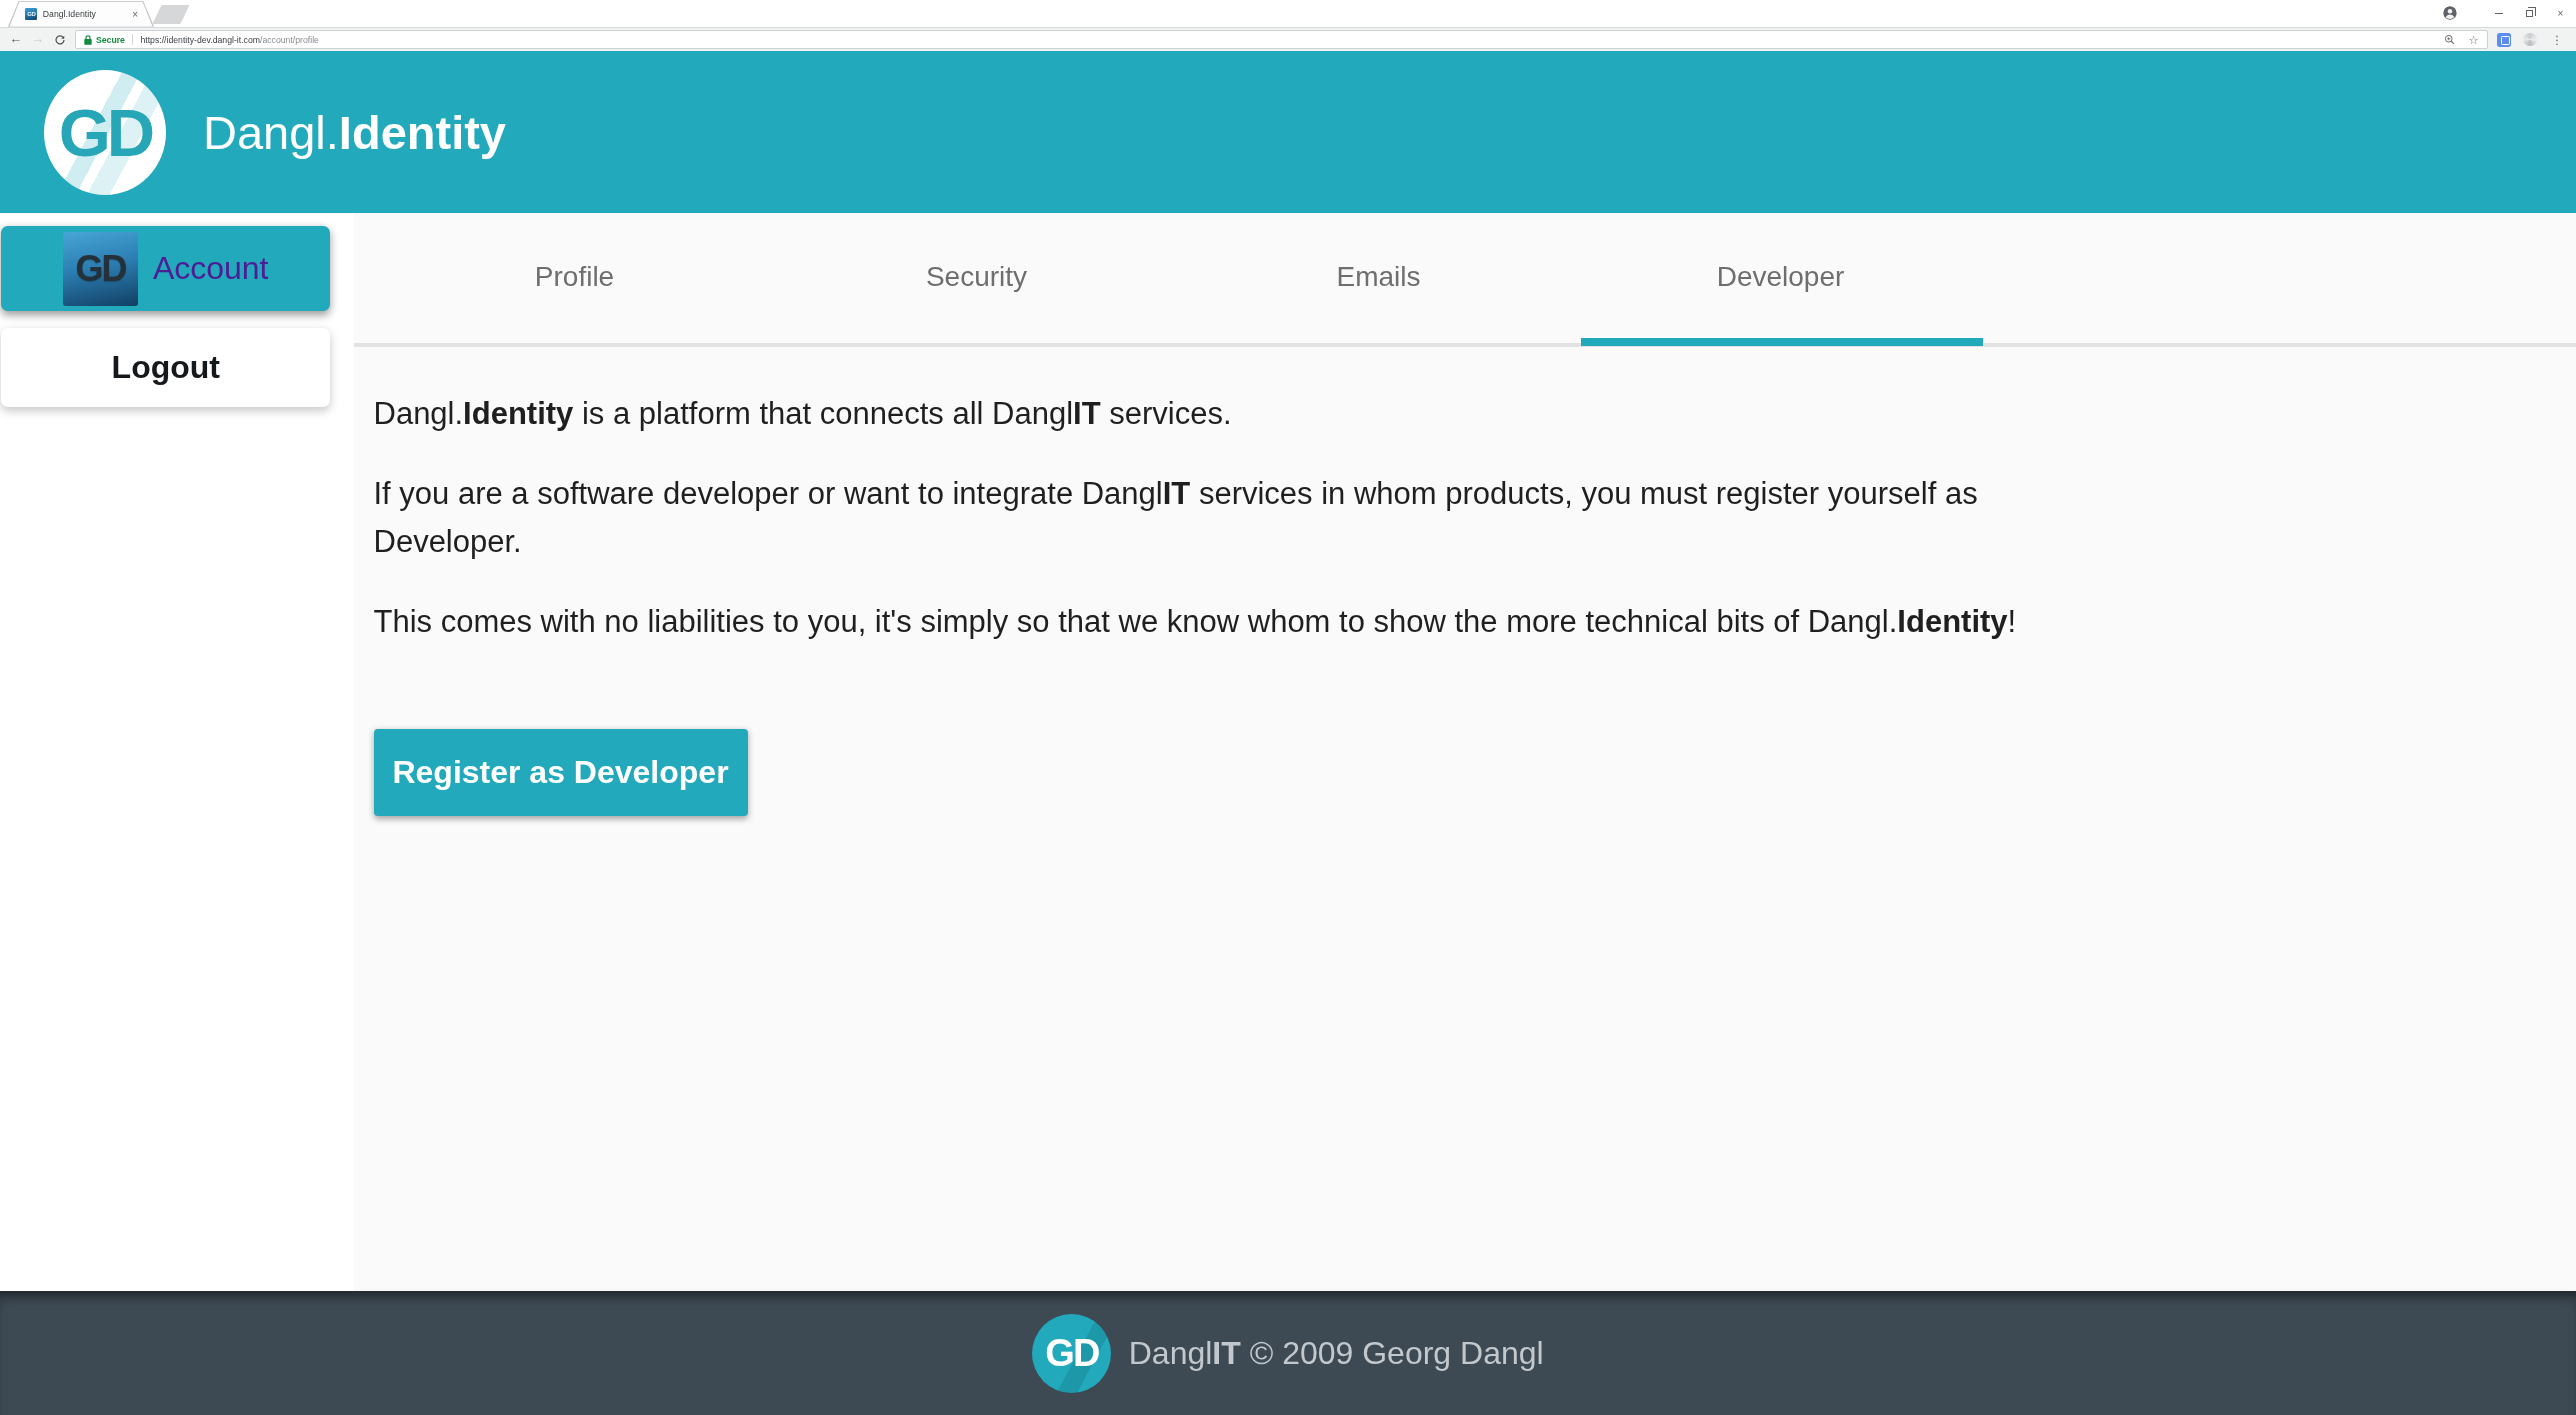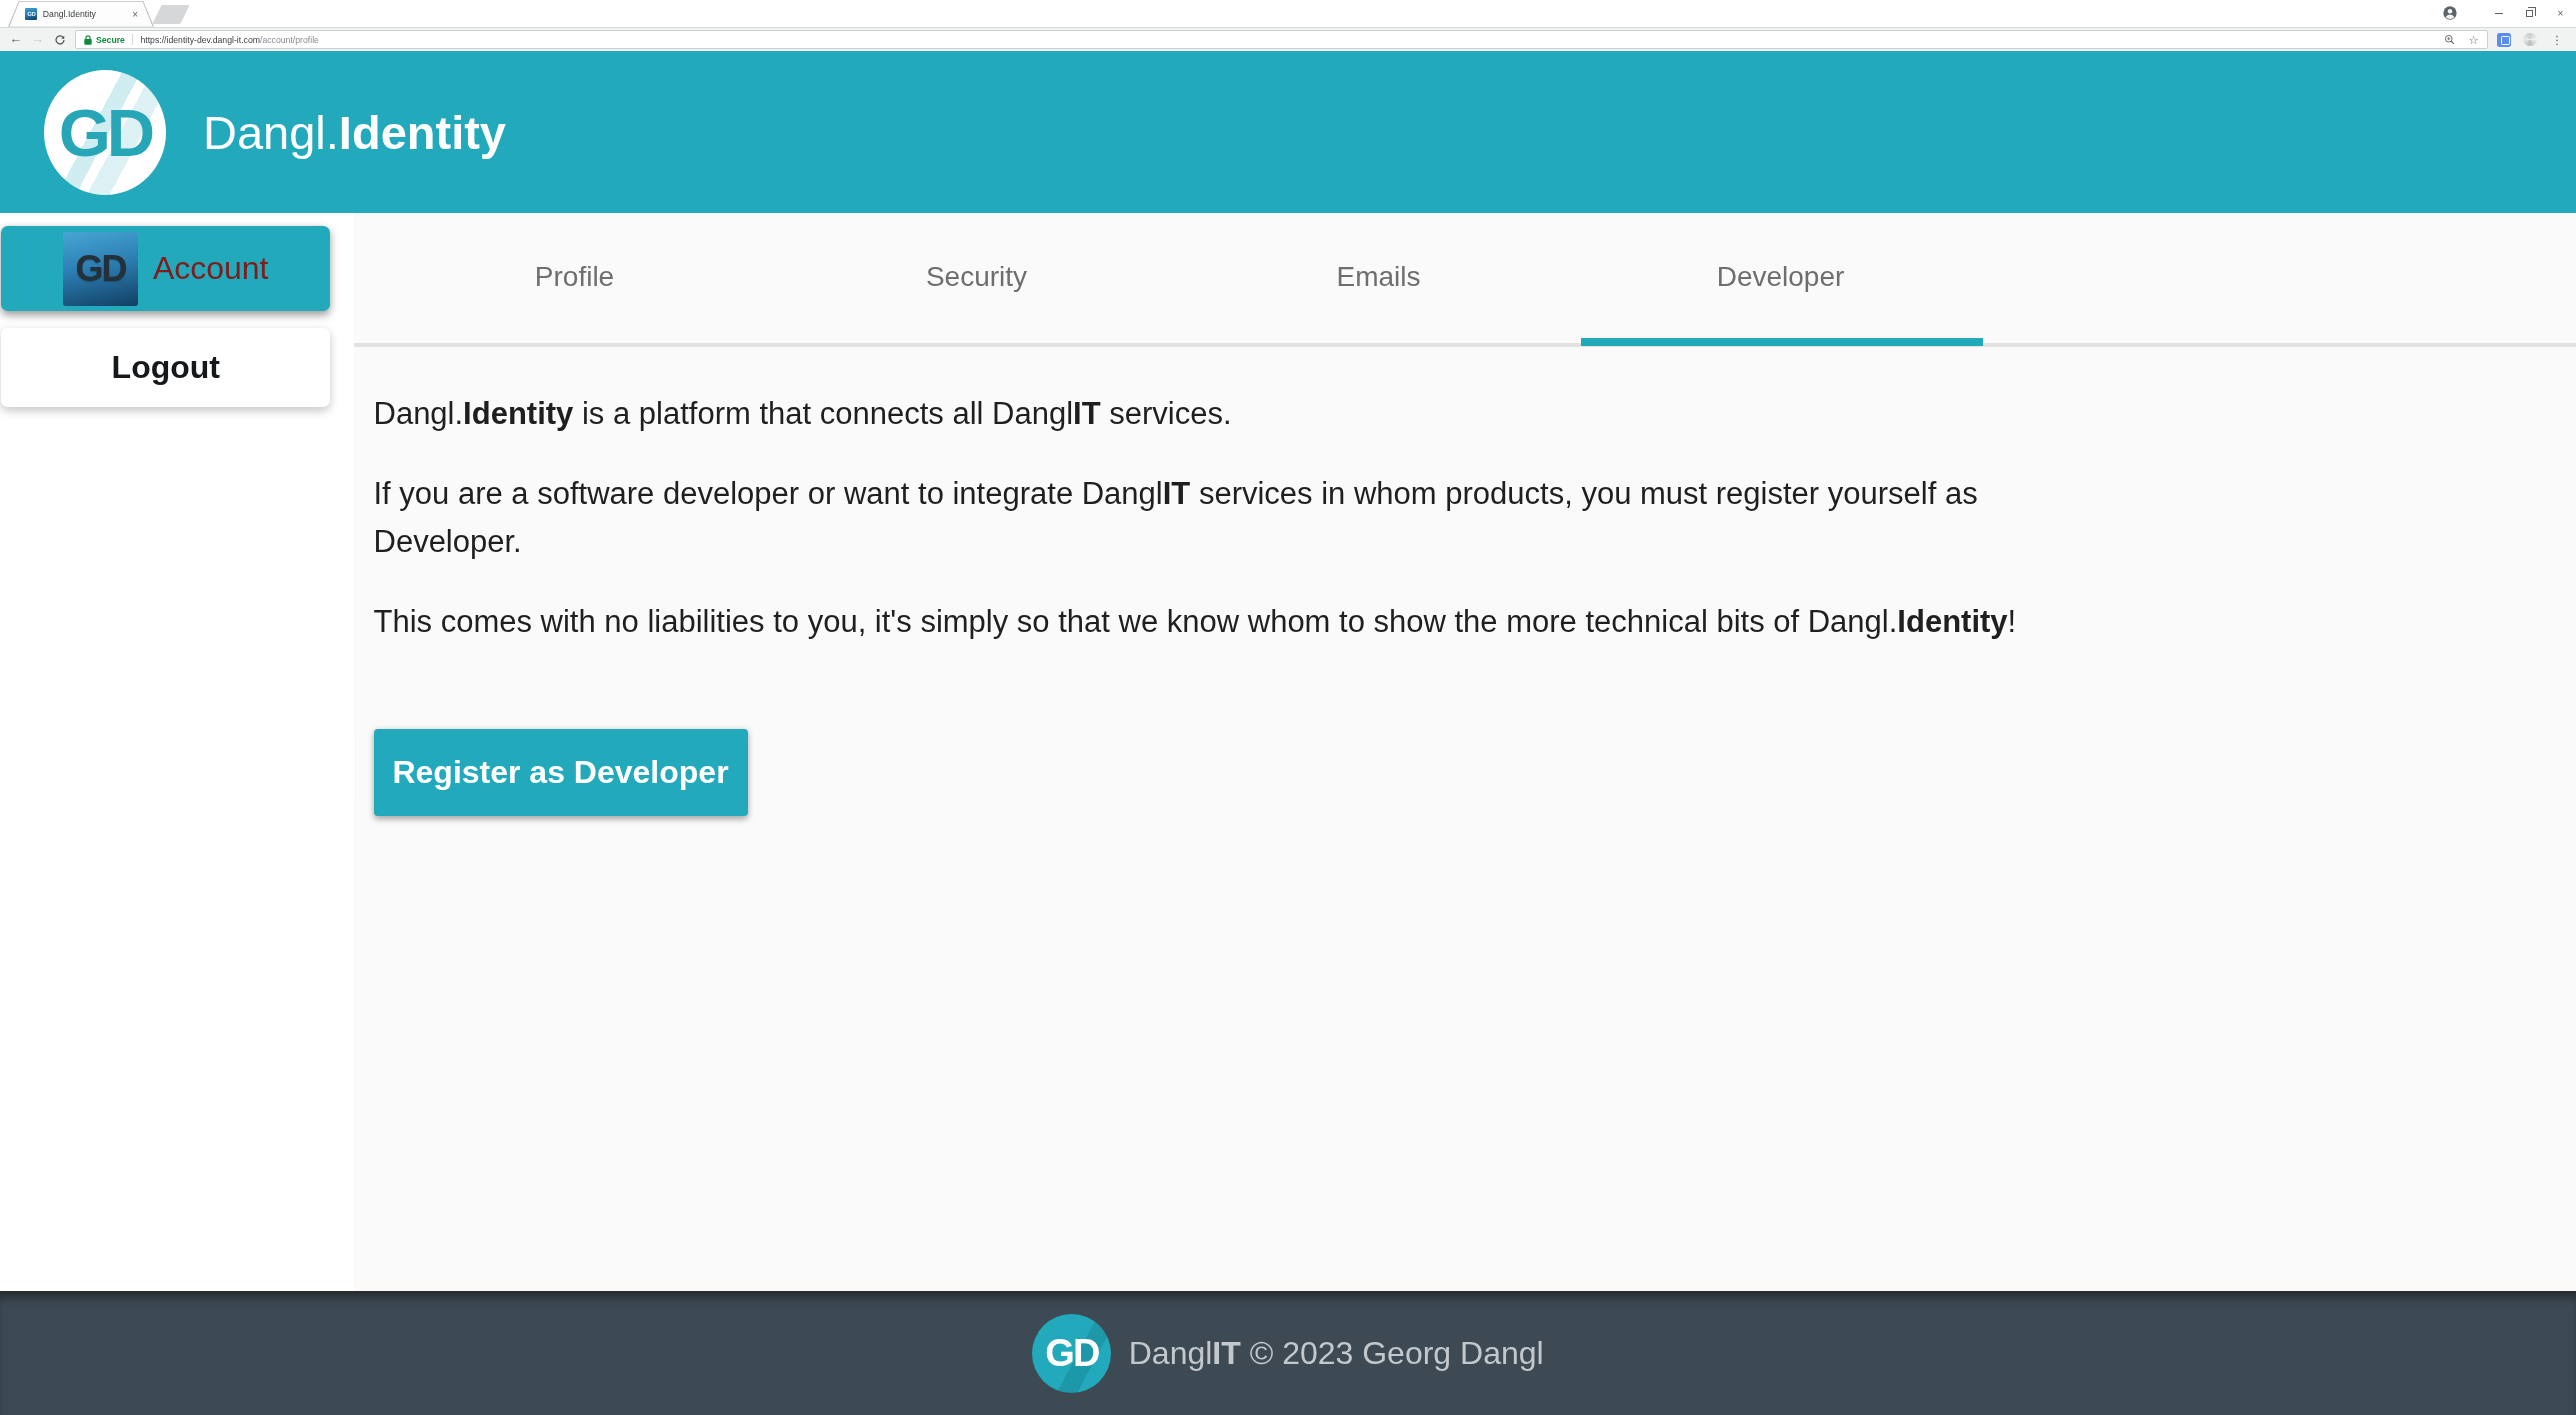--- a/index.html
+++ b/index.html
@@ -59,21 +59,21 @@
   .brand .bold { font-weight:bold; }
 
   
   .sidebar { position:absolute; left:0; top:213px; width:354px; height:1078px; background:#fff; }
   .side-item { position:absolute; left:1.3px; width:329px; border-radius:6.7px; display:flex; align-items:center; justify-content:center; }
   .side-account { top:13.4px; height:85px; background:#22a9bb; box-shadow:0 3.4px 8px rgba(0,0,0,.4); gap:14.8px; }
   .account-icon { width:75px; height:74px; border-radius:2.7px;
     background:linear-gradient(168deg,#47a6d6 0%,#2b7cb0 48%,#123f63 100%);
     display:flex; align-items:center; justify-content:center; }
   .account-icon span { color:#24313b; font-size:36px; font-weight:bold; letter-spacing:-2px; text-shadow:0 0.7px 1.3px rgba(0,0,0,.25); }
-  .side-account .label { font-size:32px; color:#7f1d1d; font-weight:500; }
+  .side-account .label { font-size:32px; color:#4c1d95; font-weight:500; }
   .side-logout { top:115px; height:79px; background:#fff; box-shadow:0 3.4px 9.4px rgba(0,0,0,.22); }
   .side-logout .label { font-size:32px; color:#16191c; font-weight:700; }
 
   .main { position:absolute; left:354px; top:213px; width:2222px; height:1078px; background:#fafafa; }
   .tabbar { position:relative; width:100%; height:134px; border-bottom:4px solid #e2e2e2; }
   .tabbar-row { position:absolute; left:19.5px; top:0; height:127px; display:flex; }
   .tab-item { width:402px; height:127px; display:flex; align-items:center; justify-content:center; font-size:28px; color:#6e6e6e; cursor:pointer; }
   .tab-underline { position:absolute; left:1227px; bottom:-2.7px; width:402px; height:8px; background:#22a9bb; }
 
   .content { padding:43px 0 0 19.5px; }
@@ -202,17 +202,17 @@
       <p class="wrap"><span>If you are a software developer or want to integrate Dangl</span><b>IT</b><span> services in whom products, you must register yourself as</span><br><span>Developer.</span></p>
       <p><span>This comes with no liabilities to you, it's simply so that we know whom to show the more technical bits of Dangl.</span><b>Identity</b><span>!</span></p>
       <button class="register-btn">Register as Developer</button>
     </div>
   </div>
 
   <div class="footer">
     <div class="footer-circle">
       <span>GD</span>
     </div>
-    <div class="footer-text"><span>Dangl</span><b>IT</b><span> © 2023 Georg Dangl</span></div>
+    <div class="footer-text"><span>Dangl</span><b>IT</b><span> © 2009 Georg Dangl</span></div>
   </div>
 
 </div>
 
 
 </body></html>

